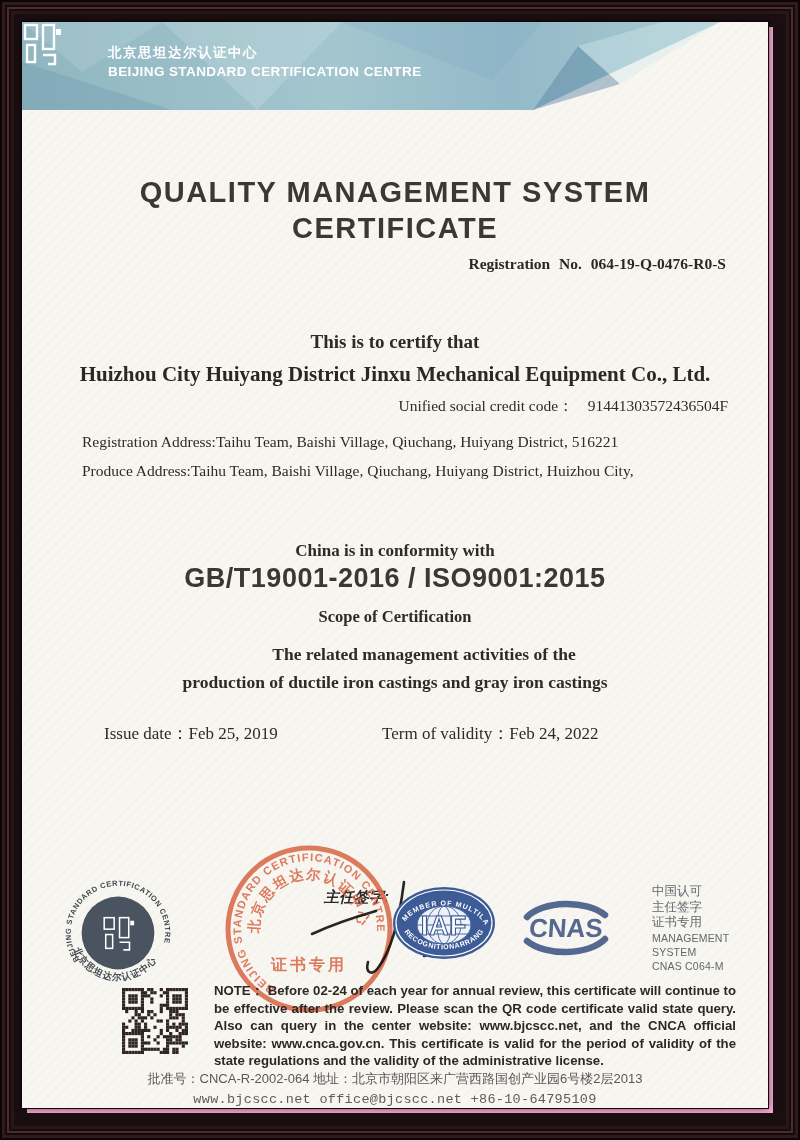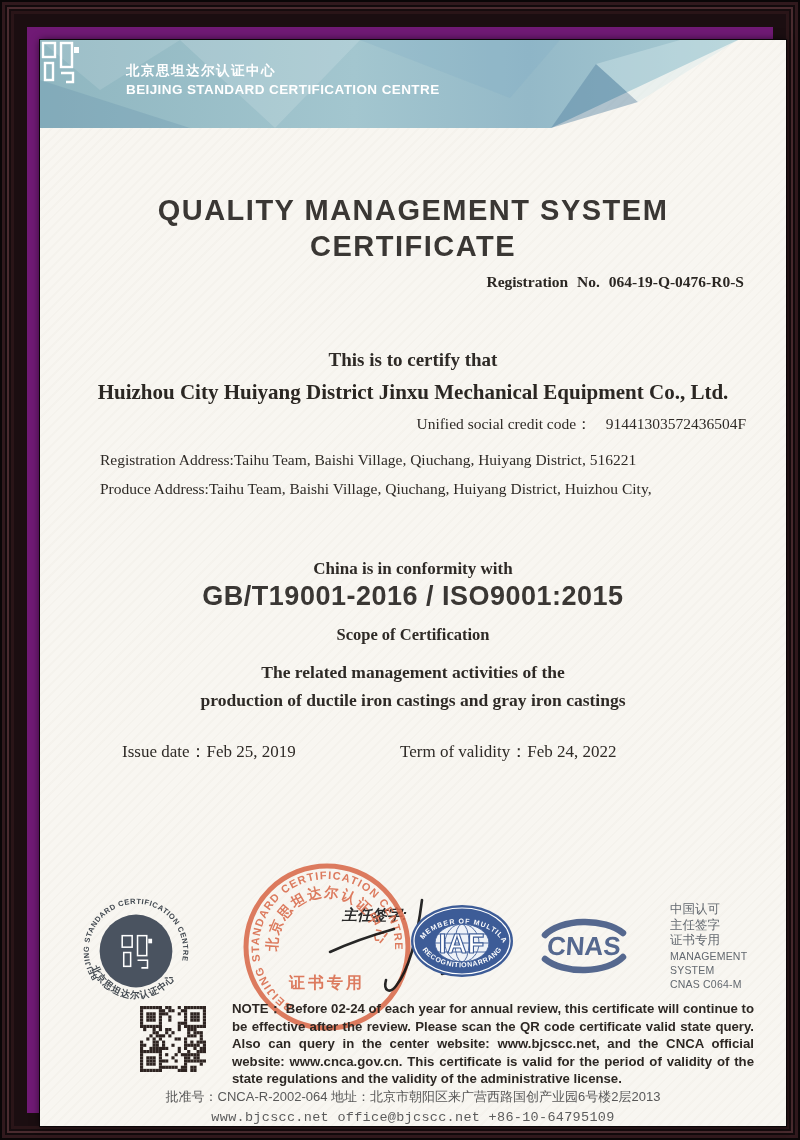--- a/index.html
+++ b/index.html
@@ -1,19 +1,19 @@
 <!DOCTYPE html>
 <html><head>
 <meta charset="utf-8">
 <style>
   * { margin:0; padding:0; box-sizing:border-box; }
   html,body { width:800px; height:1140px; overflow:hidden; background:#1d1114; }
   .frame {
-    width:800px; height:1140px; padding:40px; position:relative;
-    background:#701a75;
+    width:800px; height:1140px; padding:22px; position:relative;
+    background:#f9a8d4;
     box-shadow:
       inset 0 0 0 2px #0a0607,
       inset 0 0 0 5px #31191d,
       inset 0 0 0 7px #120a0c,
       inset 0 0 0 9px #4a2b2f,
       inset 0 0 0 11px #160c0e,
       inset 0 0 0 14px #2a1518,
       inset 0 0 0 27px #1b0e11;
   }
   .paper {
@@ -39,21 +39,21 @@
   .certify-intro { top:309px; width:100%; text-align:center; font-weight:bold; font-size:19px; }
   .company { top:340px; width:100%; text-align:center; font-weight:bold; font-size:21px; color:#2b2723; }
   .credit { top:374px; right:40px; font-size:15.5px; }
   .addr1 { top:411px; left:60px; font-size:15.5px; }
   .addr2 { top:440px; left:60px; font-size:15.5px; }
   .addr3 { top:468px; left:130px; font-size:15.5px; }
   .conformity { top:519px; width:100%; text-align:center; font-weight:bold; font-size:17px; }
   .standard { top:541px; width:100%; text-align:center; font-family:"Liberation Sans", sans-serif;
     font-weight:bold; font-size:27px; letter-spacing:0.5px; color:#3a3734; }
   .scope-label { top:585px; width:100%; text-align:center; font-weight:bold; font-size:16.5px; }
-  .scope1 { top:622px; width:100%; text-align:center; font-weight:bold; font-size:17.5px; }
+  .scope1 { top:622px; width:100%; text-align:center; font-weight:bold; font-size:17.5px;margin-left:29px; }
   .scope2 { top:650px; width:100%; text-align:center; font-weight:bold; font-size:17.5px; }
   .date-issue { top:700px; left:82px; font-size:17px; }
   .date-valid { top:700px; left:360px; font-size:17px; }
   
   .badge { top:852px; left:37px; }
   .sign-label { top:866px; left:302px; font-family:"Liberation Sans", sans-serif; font-weight:bold; font-size:15px; color:#2a2a2a;font-style:italic; }
   .stamp { top:812px; left:192px; opacity:0.88; }
   .signature { top:848px; left:282px; }
   .iaf { top:864px; left:370px; }
   .cnas { top:876px; left:494px; }

